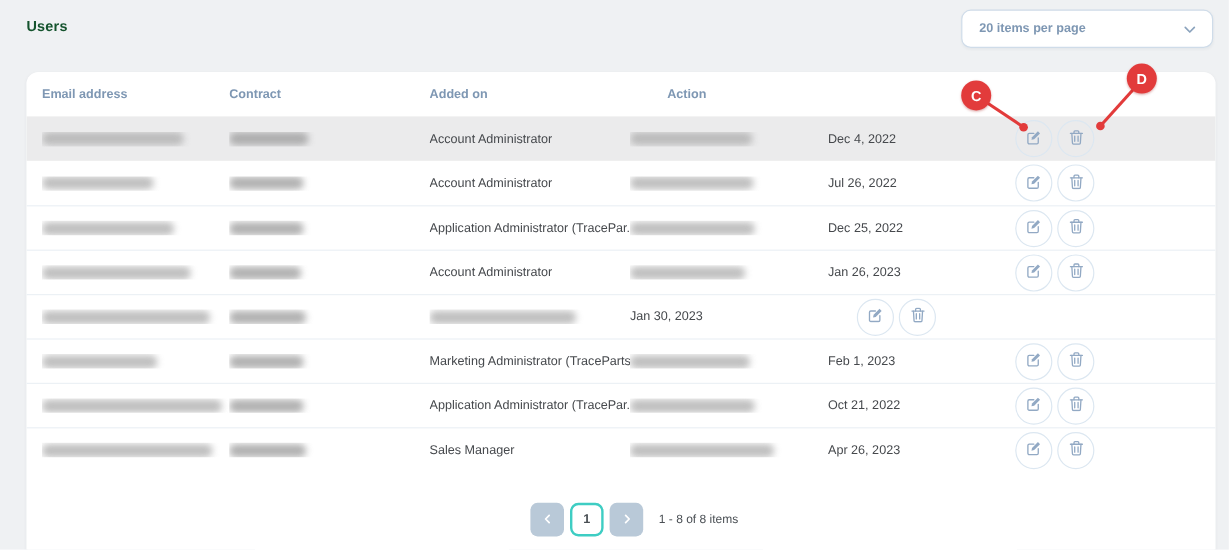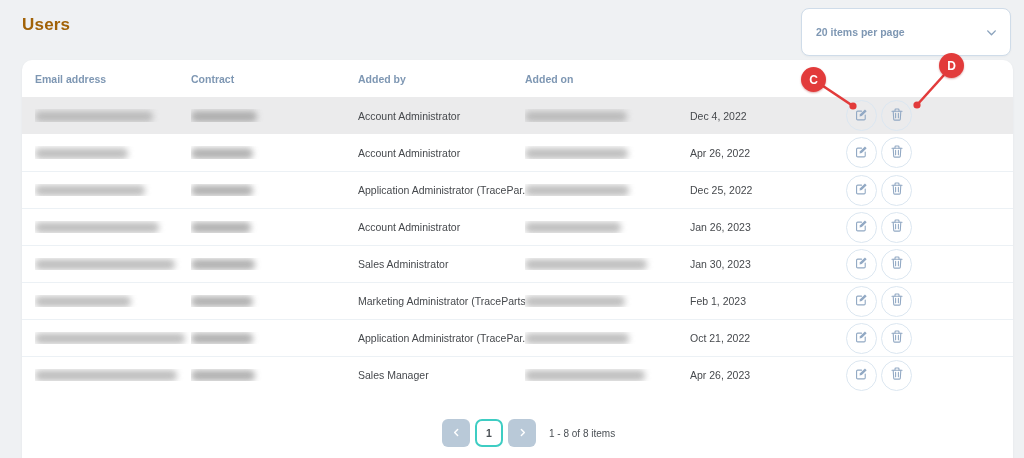--- a/index.html
+++ b/index.html
@@ -6,25 +6,25 @@
   html,body { width:1024px; height:458px; }
   body {
     font-family:"Liberation Sans", sans-serif;
     background:#eff1f3;
     position:relative;
     overflow:hidden;
     color:#46494d;
   }
   .page-title {
     position:absolute; left:22px; top:15px;
-    font-size:17px; font-weight:700; color:#a16207; letter-spacing:.2px;text-align:center;
+    font-size:12px; font-weight:700; color:#14532d; letter-spacing:.2px;text-align:center;
   }
   
   .pp-select {
-    position:absolute; left:801px; top:8px; width:210px; height:48px;
+    position:absolute; left:801px; top:8px; width:210px; height:32px;
     background:#fff; border:1px solid #cfdce9; border-radius:8px;
     display:flex; align-items:center; padding:0 12px 0 14px;
     cursor:pointer; box-shadow:0 1px 2px rgba(30,50,80,.04);
   }
   .pp-select .pp-label { flex:1; font-size:10.5px; font-weight:700; color:#7e97b3; }
   .pp-select svg { display:block; }
   
   .card {
     position:absolute; left:22px; top:60px; width:991px; height:452px;
     background:#fff; border-radius:10px;
@@ -98,22 +98,22 @@
     <svg width="13" height="13" viewBox="0 0 24 24" fill="none" stroke="#8ba3bd" stroke-width="2.6" stroke-linecap="round" stroke-linejoin="round">
         <path d="M5 9l7 7 7-7"></path>
       </svg>
   </span>
 </div>
 
 <div class="card">
   <div class="trow thead">
     <div class="cell">Email address</div>
     <div class="cell">Contract</div>
-    <div class="cell">Added by</div>
     <div class="cell">Added on</div>
+    <div class="cell cell-action">Action</div>
   </div>
 
   <div class="trow drow highlighted">
     <div class="cell"><span class="bar email" style="width: 118px;"></span></div>
     <div class="cell"><span class="bar contract" style="width: 66px;"></span></div>
     <div class="cell">Account Administrator</div>
     <div class="cell"><span class="bar addedby" style="width: 102px;"></span></div>
     <div class="cell">Dec 4, 2022</div>
     <div class="cell cell-action">
       <button class="icon-btn">
@@ -131,21 +131,21 @@
             </svg></span>
         </button>
     </div>
   </div>
 
   <div class="trow drow">
     <div class="cell"><span class="bar email" style="width: 93px;"></span></div>
     <div class="cell"><span class="bar contract" style="width: 62px;"></span></div>
     <div class="cell">Account Administrator</div>
     <div class="cell"><span class="bar addedby" style="width: 103px;"></span></div>
-    <div class="cell">Apr 26, 2022</div>
+    <div class="cell">Jul 26, 2022</div>
     <div class="cell cell-action">
       <button class="icon-btn">
           <span><svg width="13" height="13" viewBox="0 0 14 14">
               <path d="M11 7.5v4.1a1.2 1.2 0 0 1-1.2 1.2H2.9a1.2 1.2 0 0 1-1.2-1.2v-7a1.2 1.2 0 0 1 1.2-1.2H7" fill="none" stroke="currentColor" stroke-width="1.2" stroke-linecap="round"></path>
               <path d="M10.7 1.5l1.9 1.9-5.3 5.3-2.4.5.5-2.4z" fill="currentColor"></path>
             </svg></span>
         </button>
       <button class="icon-btn">
           <span><svg width="12" height="13" viewBox="0 0 12 13" fill="none" stroke="currentColor" stroke-width="1.1" stroke-linecap="round">
               <path d="M1 3.2h10"></path>
@@ -201,21 +201,20 @@
               <path d="M2.2 3.2l.5 8c0 .5.4.9.9.9h4.8c.5 0 .9-.4.9-.9l.5-8"></path>
               <path d="M4.6 5.4v4.4M7.4 5.4v4.4"></path>
             </svg></span>
         </button>
     </div>
   </div>
 
   <div class="trow drow">
     <div class="cell"><span class="bar email" style="width: 140px;"></span></div>
     <div class="cell"><span class="bar contract" style="width: 64px;"></span></div>
-    <div class="cell">Sales Administrator</div>
     <div class="cell"><span class="bar addedby" style="width: 122px;"></span></div>
     <div class="cell">Jan 30, 2023</div>
     <div class="cell cell-action">
       <button class="icon-btn">
           <span><svg width="13" height="13" viewBox="0 0 14 14">
               <path d="M11 7.5v4.1a1.2 1.2 0 0 1-1.2 1.2H2.9a1.2 1.2 0 0 1-1.2-1.2v-7a1.2 1.2 0 0 1 1.2-1.2H7" fill="none" stroke="currentColor" stroke-width="1.2" stroke-linecap="round"></path>
               <path d="M10.7 1.5l1.9 1.9-5.3 5.3-2.4.5.5-2.4z" fill="currentColor"></path>
             </svg></span>
         </button>
       <button class="icon-btn">

